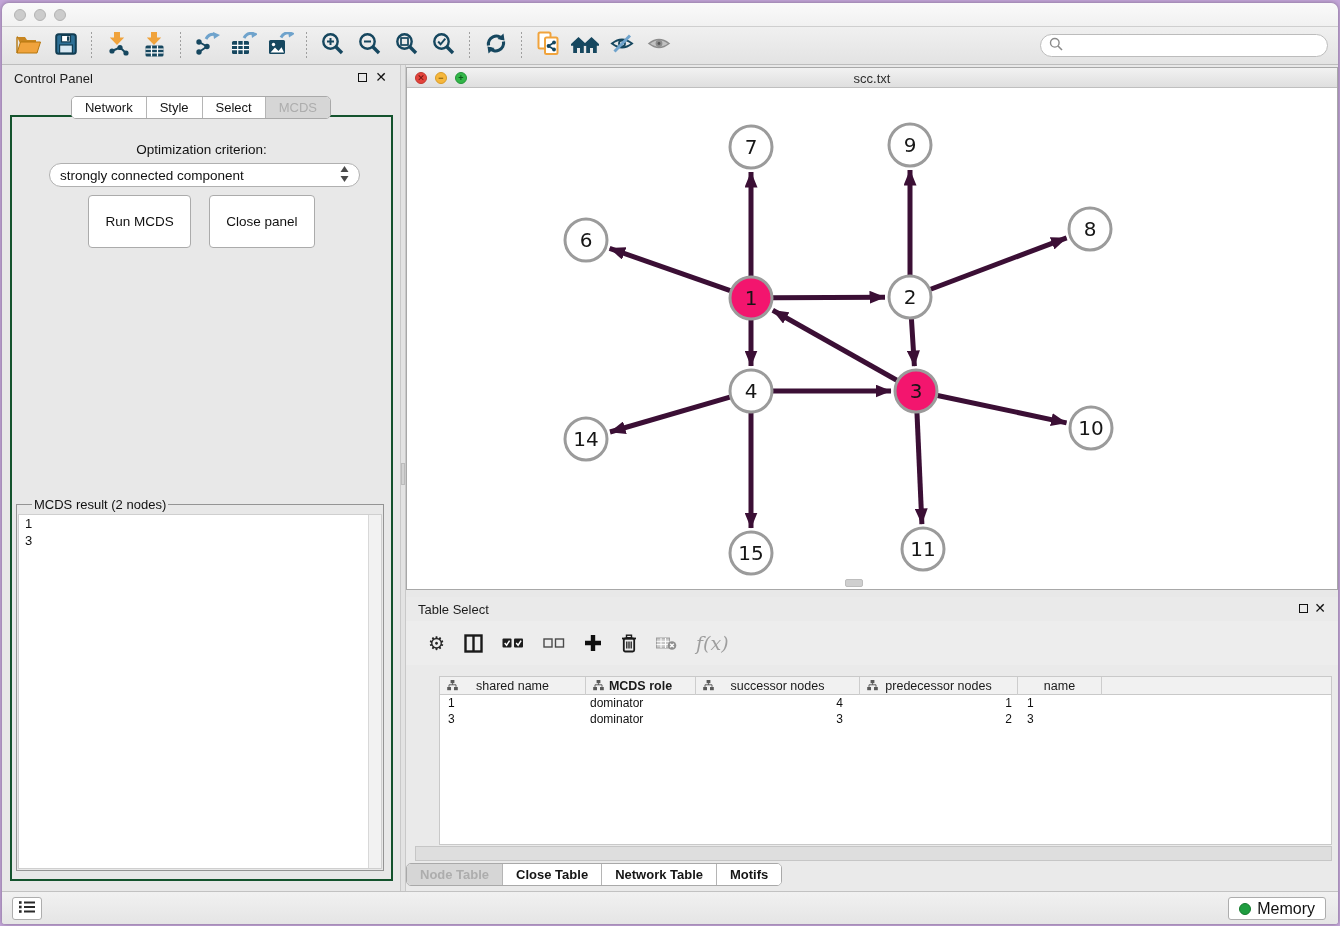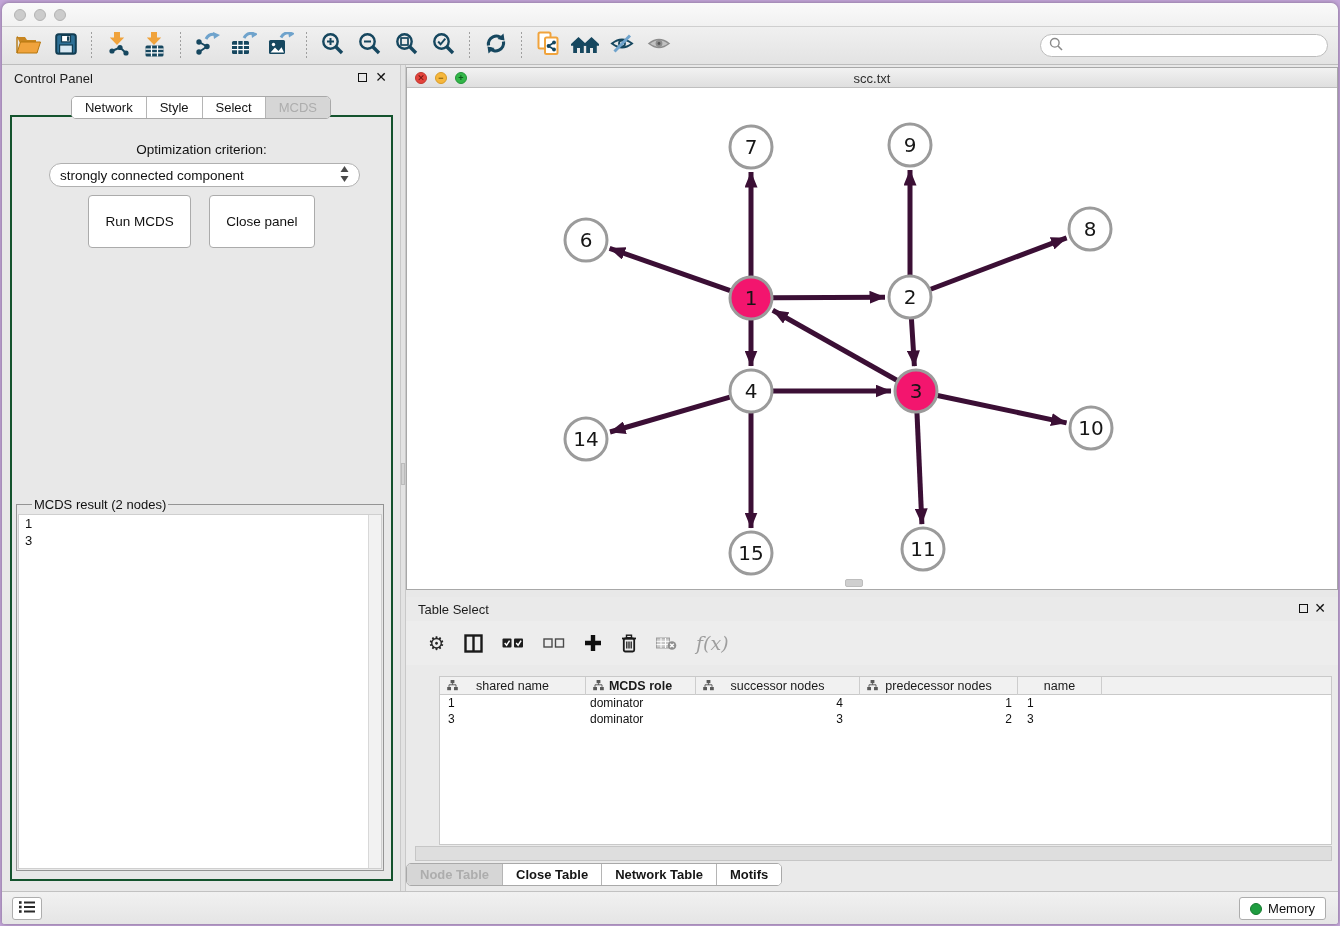--- a/index.html
+++ b/index.html
@@ -116,21 +116,21 @@
   .tp-tabs { position:absolute; left:0; right:0; bottom:5px; text-align:left; }
   .tp-tabs .tab { font-weight:bold; }
 
   
   .statusbar { position:absolute; left:0; right:0; bottom:0; height:33px;
                background:linear-gradient(#f1f1f1,#e5e5e5); border-top:1px solid #c2c2c2; }
   .list-btn { position:absolute; left:10px; top:5px; width:30px; height:23px; background:#fff;
               border:1px solid #adadad; border-radius:3px; display:flex; align-items:center; justify-content:center; }
   .memory-btn { position:absolute; right:12px; top:5px; height:23px; background:#fff;
                 border:1px solid #adadad; border-radius:3px; display:flex; align-items:center;
-                padding:0 10px; gap:6px; font-size:13px; color:#111; }
+                padding:0 10px; gap:6px; font-size:16px; color:#111; }
   .mem-dot { width:12px; height:12px; border-radius:50%; background:#1f9d40; border:1px solid #157a2e; }
 </style>
 </head>
 <body>
 
 <div class="window">
 
   <div class="titlebar">
     <div class="tl-dots">
       <div class="tl-dot"></div>

